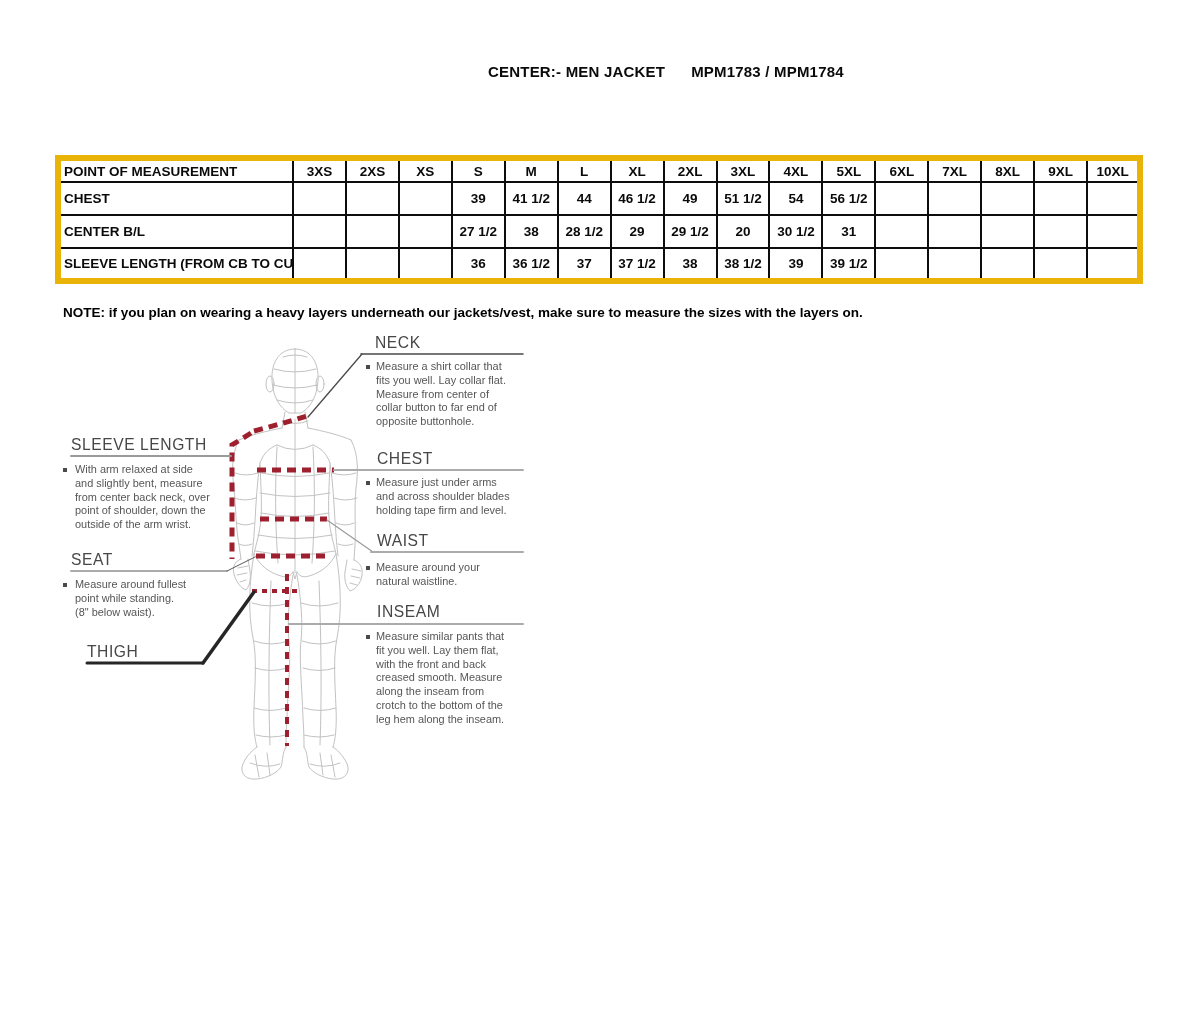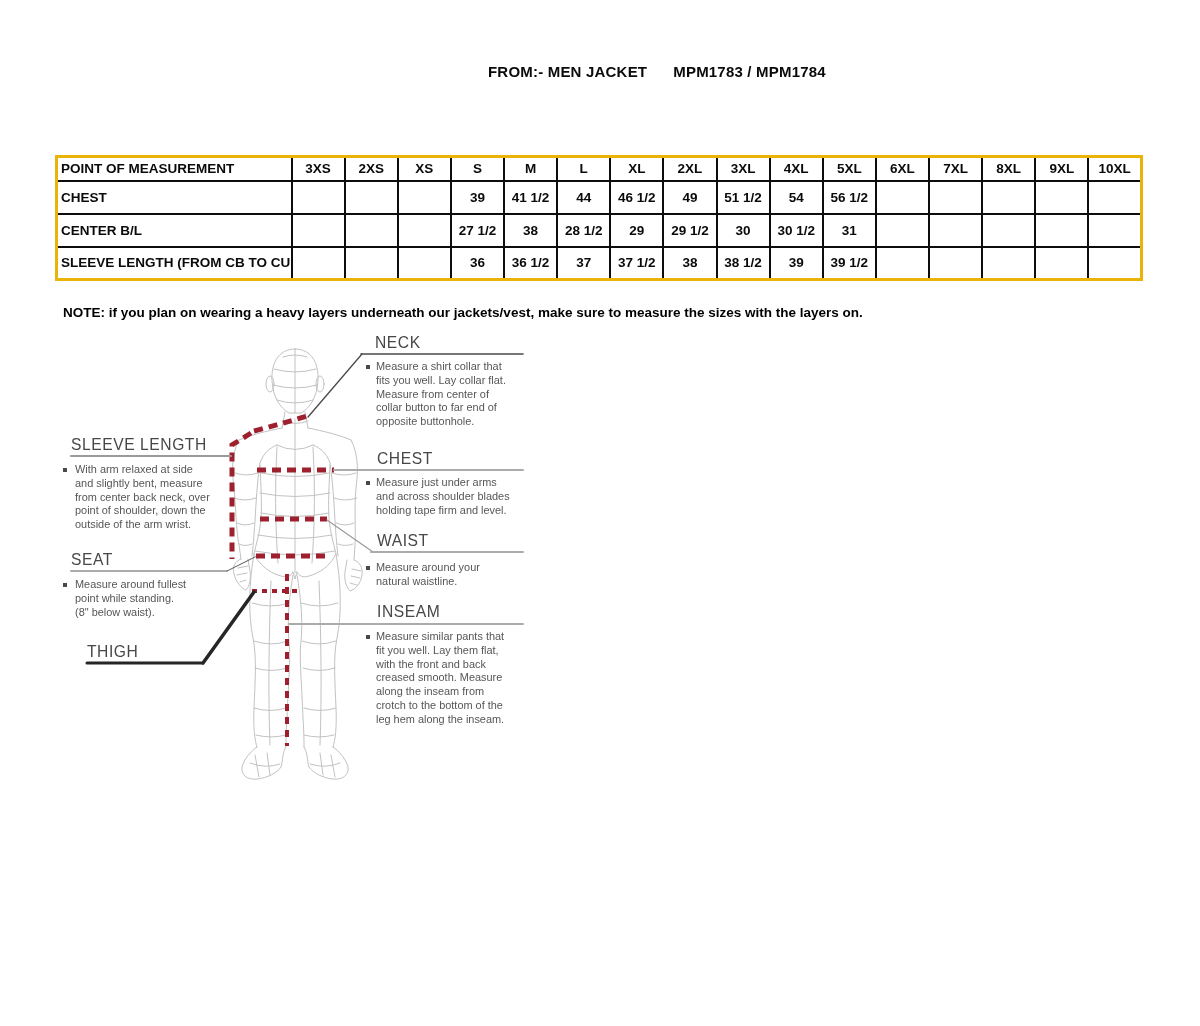--- a/index.html
+++ b/index.html
@@ -20,21 +20,21 @@
   
   .size-table {
     position: absolute; left: 55px; top: 155px; width: 1088px;
     border-collapse: collapse; table-layout: fixed;
     font-size: 13.5px; font-weight: bold; color: #0a0a0a;
   }
   .size-table th, .size-table td {
     border: 2px solid #0d0d0d; text-align: center; vertical-align: middle;
     overflow: hidden; white-space: nowrap;
   }
-  .size-table { border: 3px solid #eab308; }
+  .size-table { border: 6px solid #eab308; }
   .size-table thead tr { height: 24px; }
   .size-table tbody tr { height: 33px; }
   .size-table th.pom, .size-table td.pom {
     text-align: left; padding-left: 3px; width: 235px;
   }
 
   
   .note {
     position: absolute; left: 57px; top: 305px;
     font-size: 13.5px; font-weight: bold; color: #000; margin-left: 6px;
@@ -86,21 +86,21 @@
   .bl-sleeve { left: 8px;   top: 145px; }
   .bl-chest  { left: 311px; top: 158px; }
   .bl-waist  { left: 311px; top: 243px; }
   .bl-seat   { left: 8px;   top: 260px; }
   .bl-inseam { left: 311px; top: 312px; }
 </style>
 </head>
 <body>
 
 <div class="title">
-  <span>FROM:- MEN JACKET</span><span class="gap"></span><span>MPM1783 / MPM1784</span>
+  <span>CENTER:- MEN JACKET</span><span class="gap"></span><span>MPM1783 / MPM1784</span>
 </div>
 
 <table class="size-table">
   <thead>
     <tr id="size-table-head-row">
       <th class="pom">POINT OF MEASUREMENT</th>
     <th>3XS</th>
         <th>2XS</th>
         <th>XS</th>
         <th>S</th>
@@ -141,21 +141,21 @@
       <tr>
         <td class="pom">CENTER B/L</td>
         <td></td>
         <td></td>
         <td></td>
         <td>27 1/2</td>
         <td>38</td>
         <td>28 1/2</td>
         <td>29</td>
         <td>29 1/2</td>
-        <td>30</td>
+        <td>20</td>
         <td>30 1/2</td>
         <td>31</td>
         <td></td>
         <td></td>
         <td></td>
         <td></td>
         <td></td>
       </tr>
       <tr>
         <td class="pom">SLEEVE LENGTH (FROM CB TO CUFF)</td>

